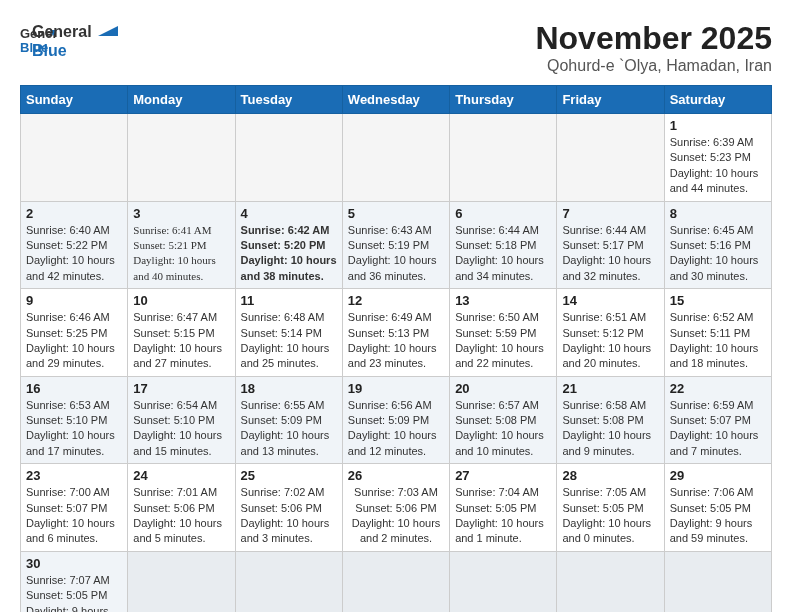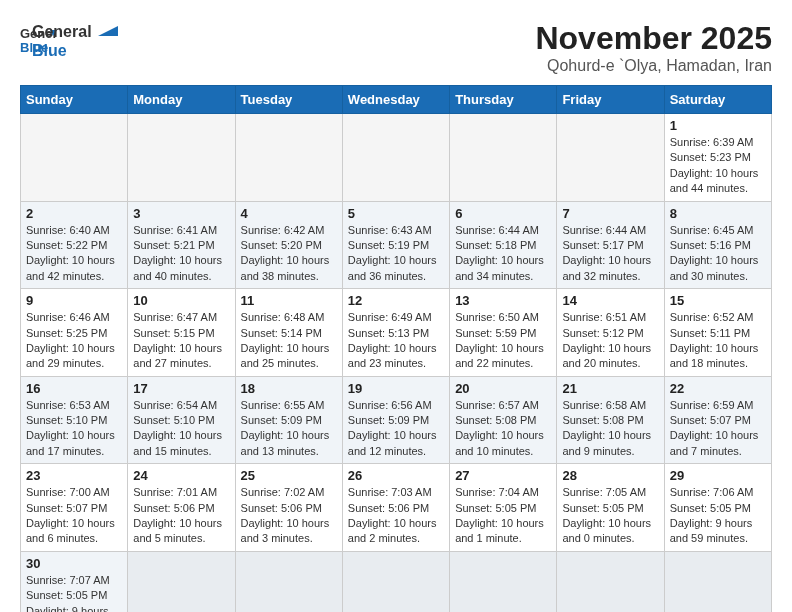--- a/index.html
+++ b/index.html
@@ -138,28 +138,28 @@
       <tr class="alt-row">
         <td>
           <div class="day-number">2</div>
           <div class="day-info" style="white-space: pre-line;">Sunrise: 6:40 AM
 Sunset: 5:22 PM
 Daylight: 10 hours
 and 42 minutes.</div>
         </td>
         <td>
           <div class="day-number">3</div>
-          <div class="day-info" style="white-space: pre-line;">Sunrise: 6:41 AM
+          <div class="day-info" style="white-space: pre-line; font-family: Liberation Serif, serif;">Sunrise: 6:41 AM
 Sunset: 5:21 PM
 Daylight: 10 hours
 and 40 minutes.</div>
         </td>
         <td>
           <div class="day-number">4</div>
-          <div class="day-info" style="white-space: pre-line;">Sunrise: 6:42 AM
+          <div class="day-info" style="white-space: pre-line; font-weight: bold;">Sunrise: 6:42 AM
 Sunset: 5:20 PM
 Daylight: 10 hours
 and 38 minutes.</div>
         </td>
         <td>
           <div class="day-number">5</div>
           <div class="day-info" style="white-space: pre-line;">Sunrise: 6:43 AM
 Sunset: 5:19 PM
 Daylight: 10 hours
 and 36 minutes.</div>
@@ -305,21 +305,21 @@
         </td>
         <td>
           <div class="day-number">25</div>
           <div class="day-info" style="white-space: pre-line;">Sunrise: 7:02 AM
 Sunset: 5:06 PM
 Daylight: 10 hours
 and 3 minutes.</div>
         </td>
         <td>
           <div class="day-number">26</div>
-          <div class="day-info" style="white-space: pre-line;">Sunrise: 7:03 AM
+          <div class="day-info" style="white-space: pre-line; text-align: center;">Sunrise: 7:03 AM
 Sunset: 5:06 PM
 Daylight: 10 hours
 and 2 minutes.</div>
         </td>
         <td>
           <div class="day-number">27</div>
           <div class="day-info" style="white-space: pre-line;">Sunrise: 7:04 AM
 Sunset: 5:05 PM
 Daylight: 10 hours
 and 1 minute.</div>

